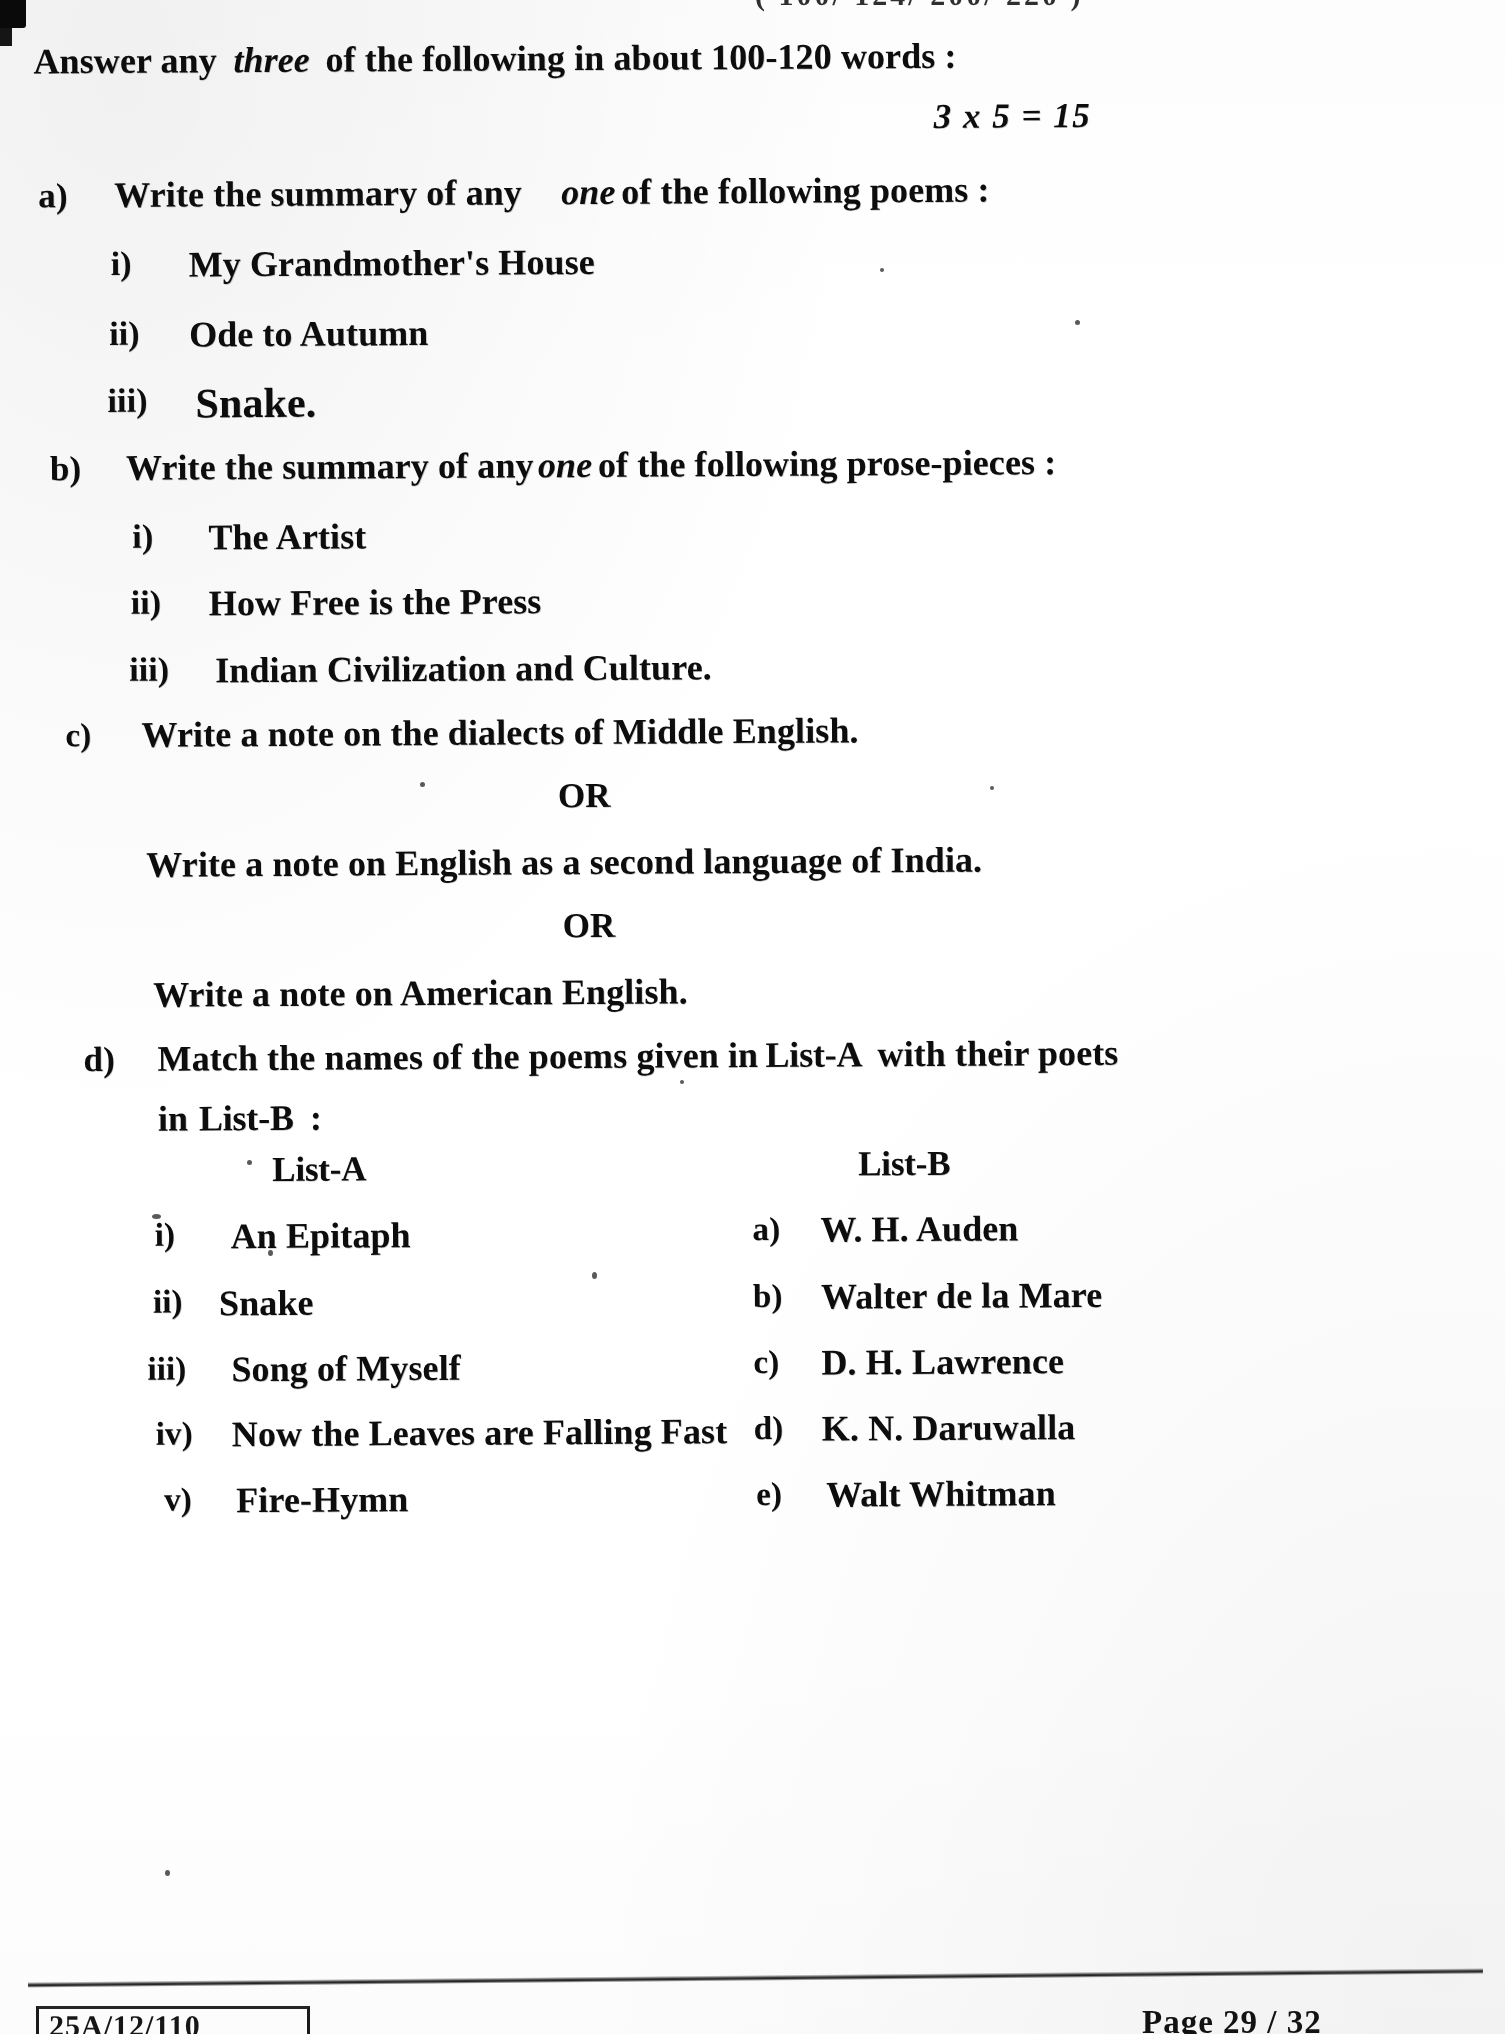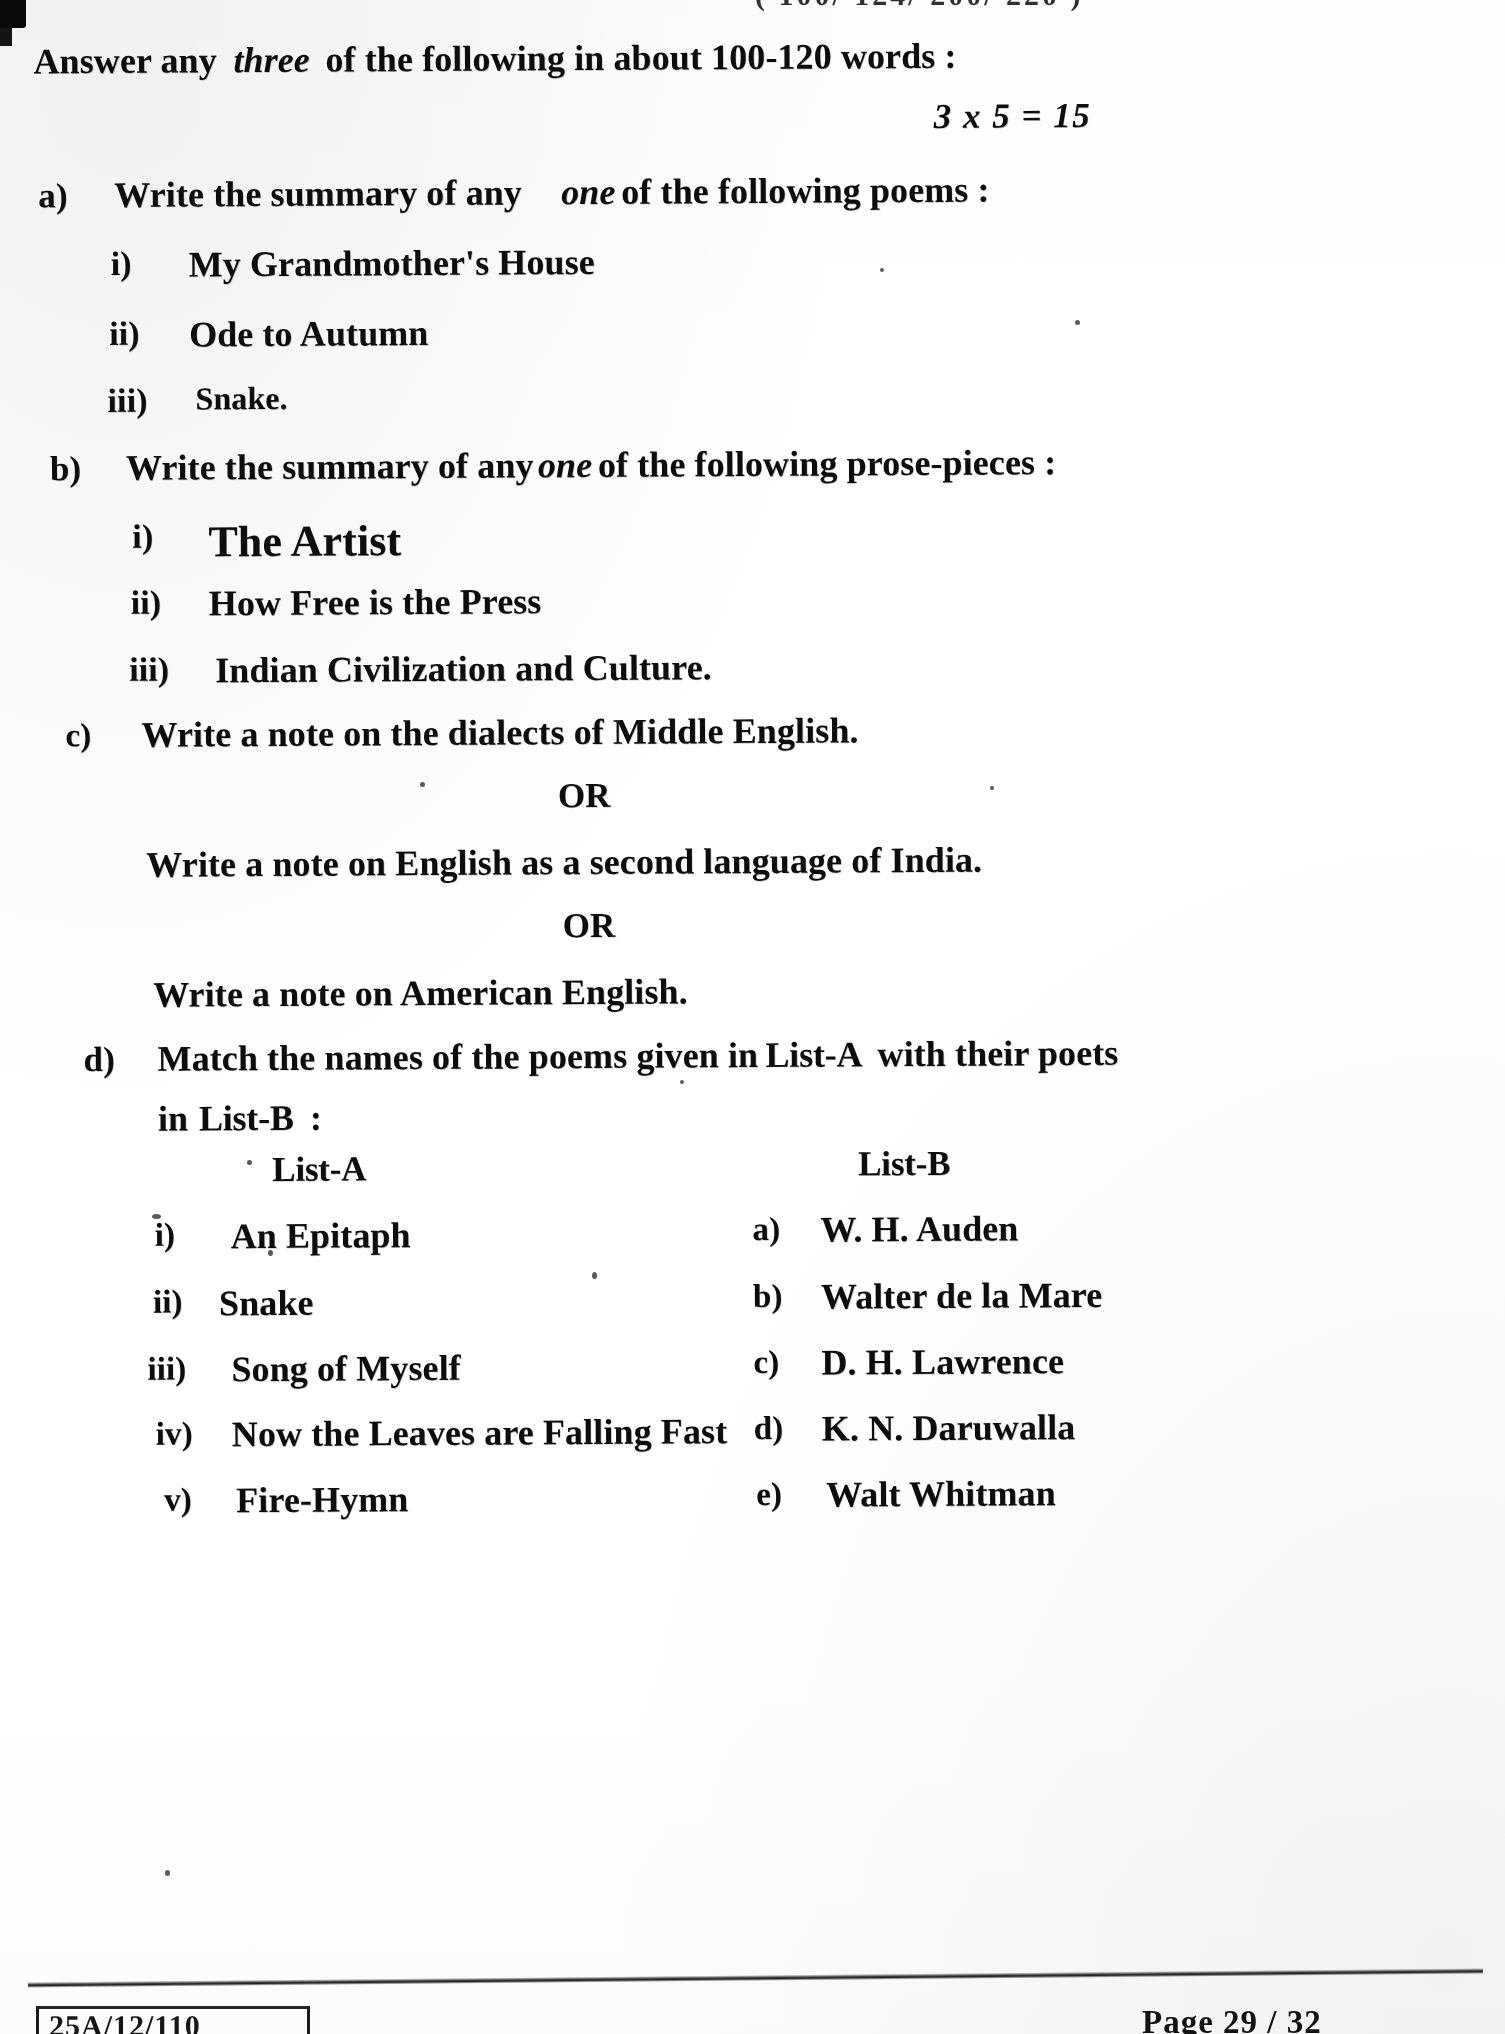--- a/index.html
+++ b/index.html
@@ -167,29 +167,29 @@
     <span class="txt bleed ital" style="left:565px; top:170px; font-size:36px;">one</span>
     <span class="txt bleed" style="left:625px; top:170px; font-size:36px;">of the following poems :</span>
 
     <span class="txt bleed" style="left:114px; top:242px; font-size:34px;">i)</span>
     <span class="txt bleed" style="left:192px; top:240px; font-size:36px;">My Grandmother's House</span>
 
     <span class="txt bleed" style="left:112px; top:312px; font-size:34px;">ii)</span>
     <span class="txt bleed" style="left:192px; top:310px; font-size:36px;">Ode to Autumn</span>
 
     <span class="txt bleed" style="left:110px; top:379px; font-size:34px;">iii)</span>
-    <span class="txt bleed" style="left:198px; top:377px; font-size:32px;">Snake.</span>
+    <span class="txt bleed" style="left:198px; top:377px; font-size:42px;">Snake.</span>
 
     <span class="txt bleed" style="left:52px; top:445px; font-size:35px;">b)</span>
     <span class="txt bleed" style="left:128px; top:443px; font-size:36px;">Write the summary of any </span>
     <span class="txt bleed ital" style="left:540px; top:443px; font-size:36px;">one</span>
     <span class="txt bleed" style="left:600px; top:443px; font-size:36px;">of the following prose-pieces :</span>
 
     <span class="txt bleed" style="left:134px; top:515px; font-size:34px;">i)</span>
-    <span class="txt bleed" style="left:210px; top:513px; font-size:44px;">The Artist</span>
+    <span class="txt bleed" style="left:210px; top:513px; font-size:36px;">The Artist</span>
 
     <span class="txt bleed" style="left:132px; top:581px; font-size:34px;">ii)</span>
     <span class="txt bleed" style="left:210px; top:579px; font-size:36px;">How Free is the Press</span>
 
     <span class="txt bleed" style="left:130px; top:648px; font-size:34px;">iii)</span>
     <span class="txt bleed" style="left:216px; top:646px; font-size:36px;">Indian Civilization and Culture.</span>
 
     <span class="txt bleed" style="left:66px; top:714px; font-size:33px;">c)</span>
     <span class="txt bleed" style="left:142px; top:710px; font-size:36px;">Write a note on the dialects of Middle English.</span>
 

